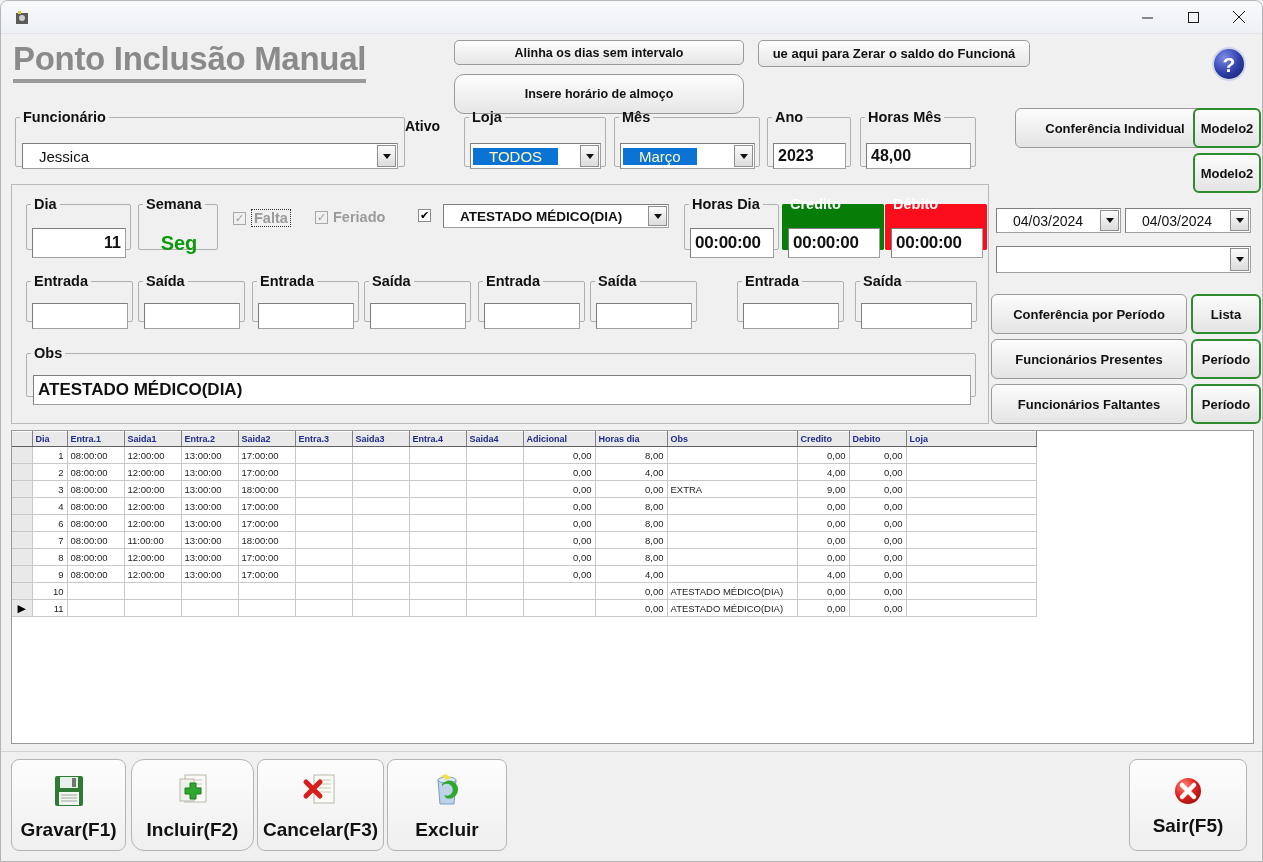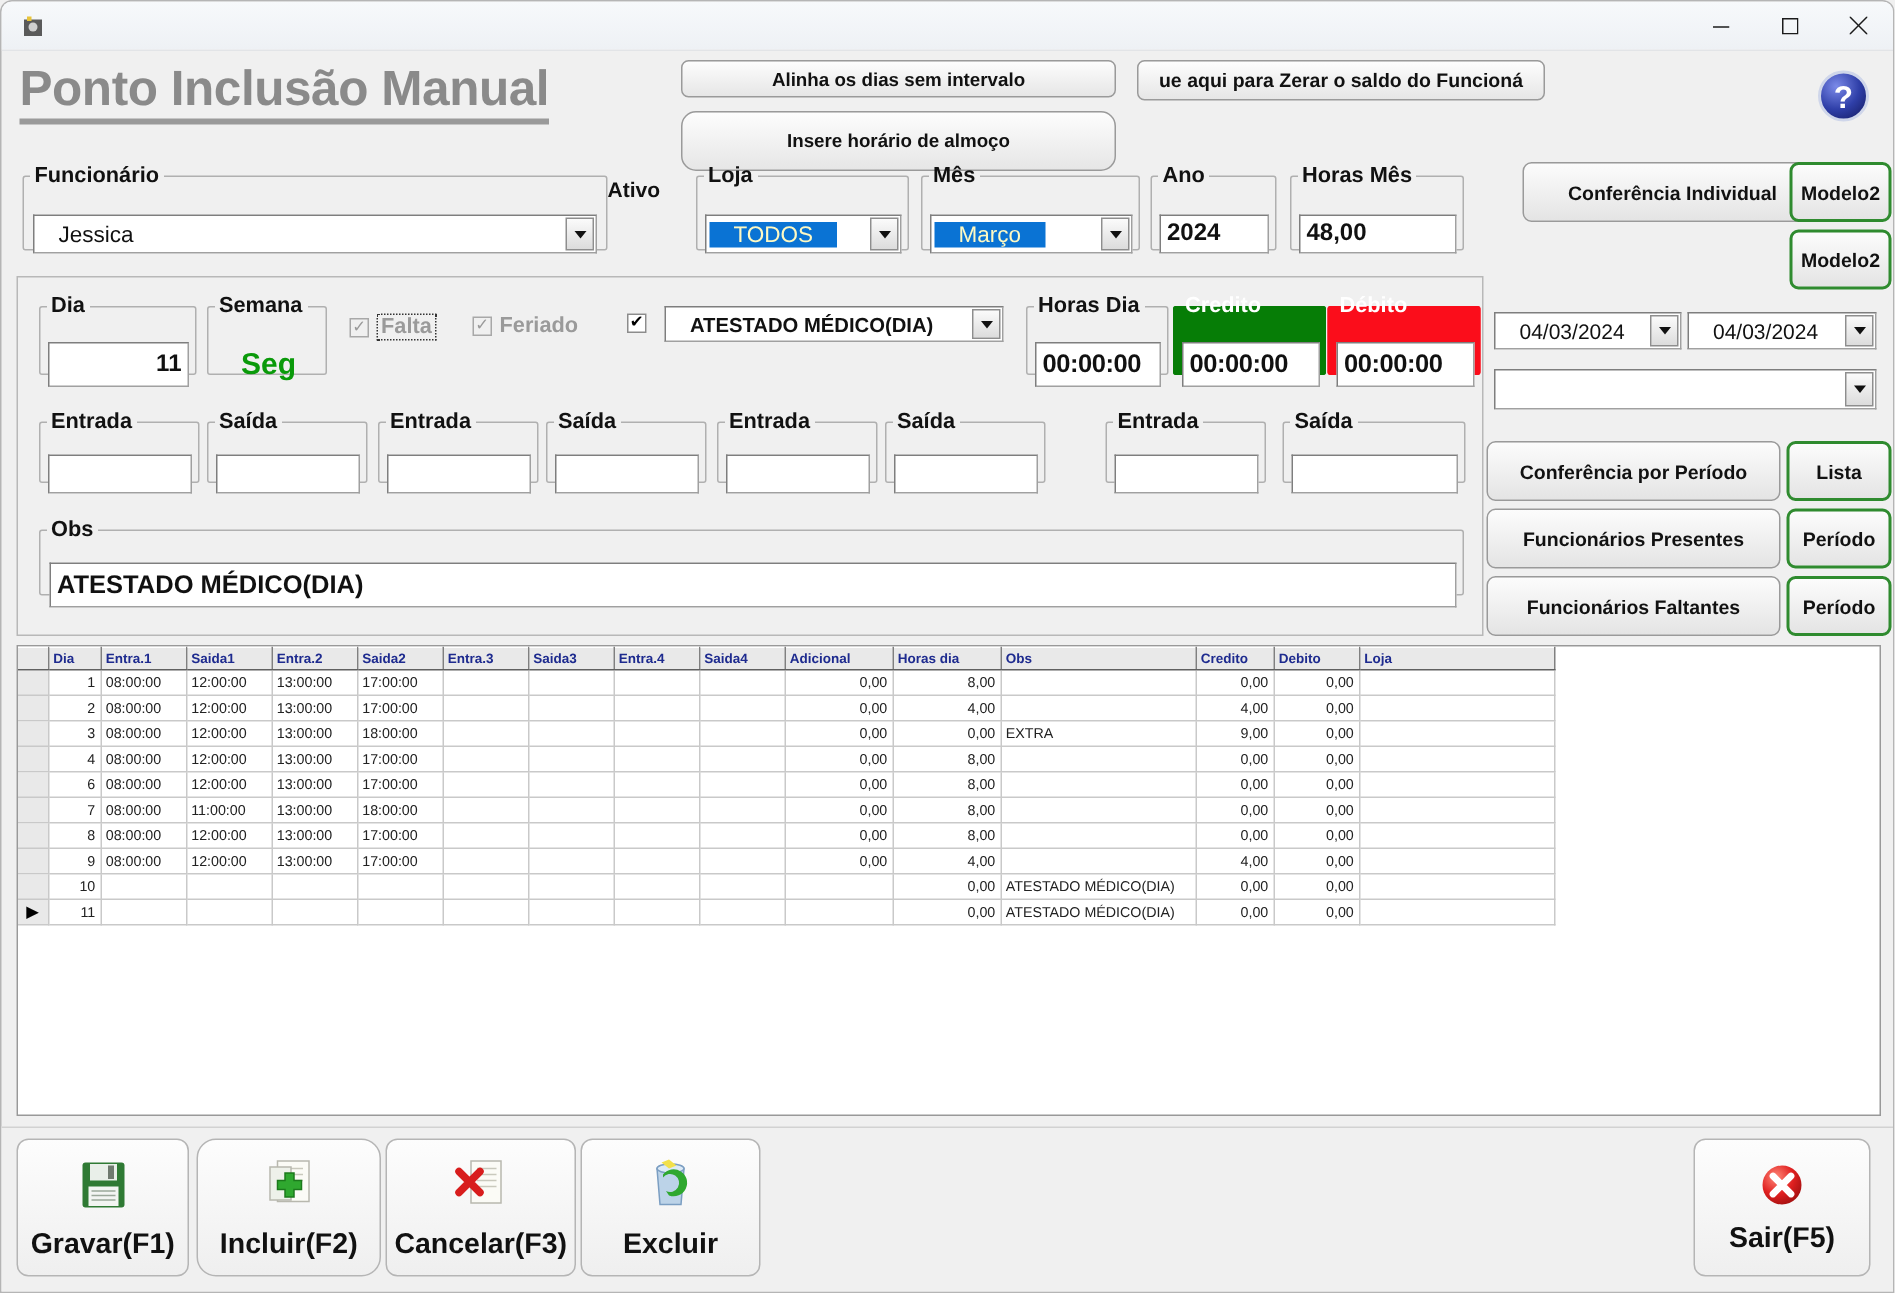--- a/index.html
+++ b/index.html
@@ -306,21 +306,21 @@
       <div class="cval sel">Março</div>
       <div style="flex:1"></div>
       <div class="carrow">
           <div class="tri-d"></div>
         </div>
     </div>
   </fieldset>
 
   <fieldset class="fs fs-big" id="fs-ano">
     <legend>Ano</legend>
-    <div class="tbx" id="tb-ano">2024</div>
+    <div class="tbx" id="tb-ano">2023</div>
   </fieldset>
 
   <fieldset class="fs fs-big" id="fs-horasmes">
     <legend>Horas Mês</legend>
     <div class="tbx" id="tb-horasmes">48,00</div>
   </fieldset>
 
   <div id="panel-main">
 
     <fieldset class="fs" id="fs-dia">

